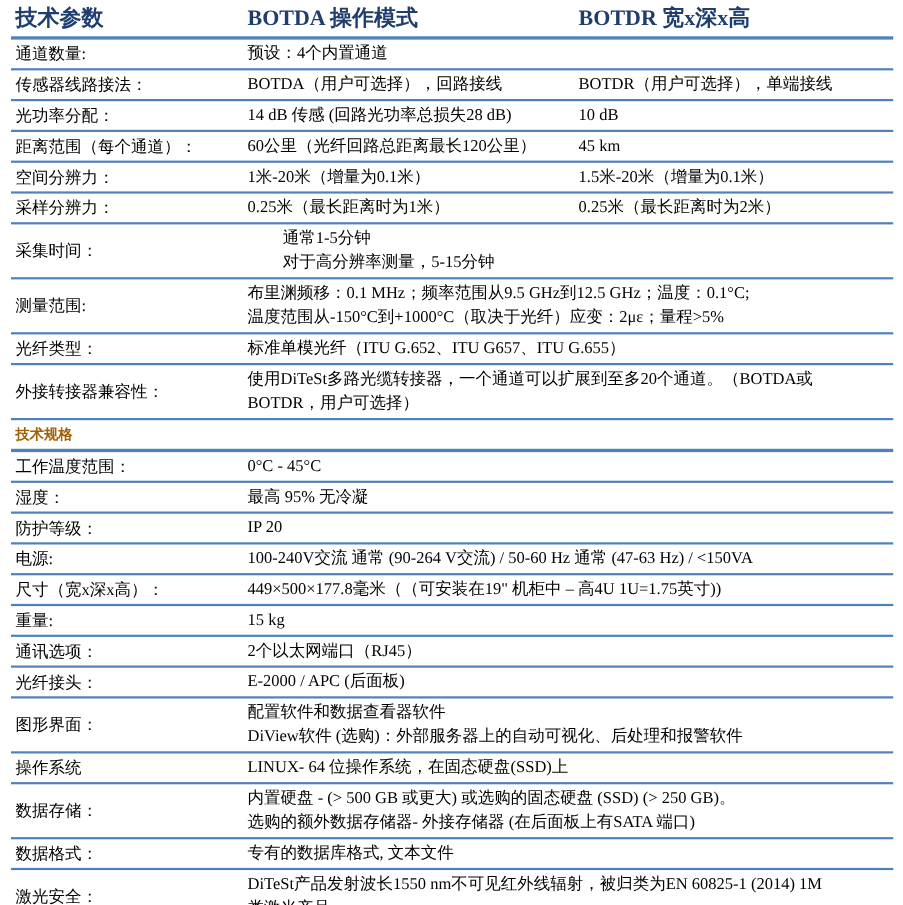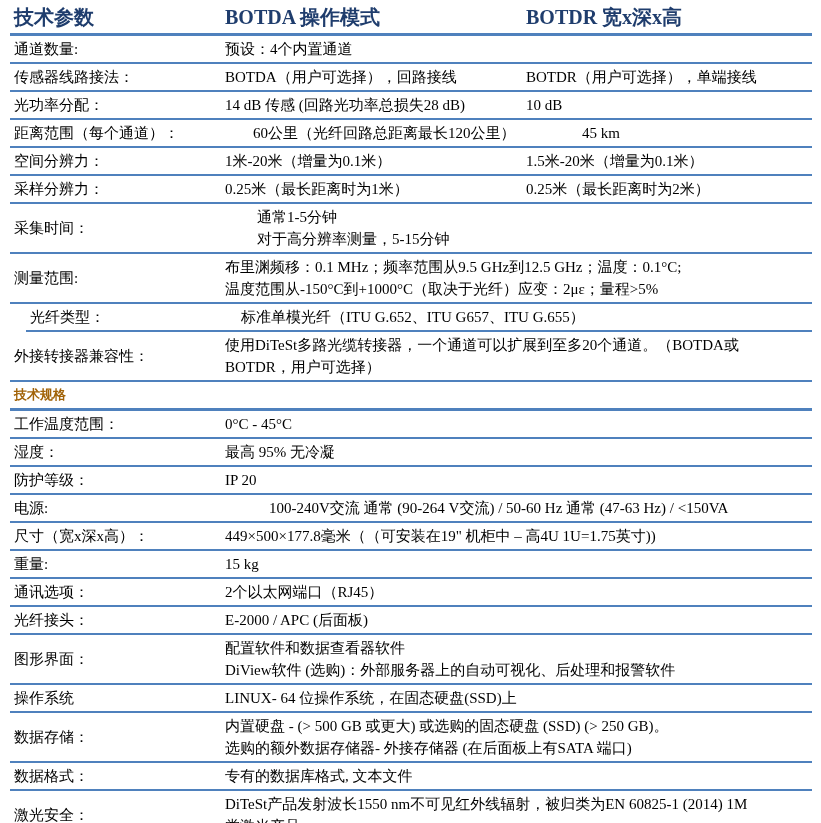--- a/index.html
+++ b/index.html
@@ -85,21 +85,21 @@
       </div>
       <div class="row" style="border-bottom-color: rgb(79, 129, 189);">
         <div class="cell label">光功率分配：</div>
         <div class="cell val">
           <div class="line">14 dB 传感 (回路光功率总损失28 dB)</div>
         </div>
         <div class="cell val">
           <div class="line">10 dB</div>
         </div>
       </div>
-      <div class="row" style="border-bottom-color: rgb(79, 129, 189); gap: 28px;">
+      <div class="row" style="border-bottom-color: rgb(79, 129, 189);">
         <div class="cell label">距离范围（每个通道）：</div>
         <div class="cell val">
           <div class="line">60公里（光纤回路总距离最长120公里）</div>
         </div>
         <div class="cell val">
           <div class="line">45 km</div>
         </div>
       </div>
       <div class="row" style="border-bottom-color: rgb(79, 129, 189);">
         <div class="cell label">空间分辨力：</div>
@@ -128,21 +128,21 @@
         <div class="cell val"></div>
       </div>
       <div class="row" style="border-bottom-color: rgb(79, 129, 189);">
         <div class="cell label">测量范围:</div>
         <div class="cell val">
           <div class="line">布里渊频移：0.1 MHz；频率范围从9.5 GHz到12.5 GHz；温度：0.1°C;</div>
           <div class="line">温度范围从-150°C到+1000°C（取决于光纤）应变：2με；量程&gt;5%</div>
         </div>
         <div class="cell val"></div>
       </div>
-      <div class="row" style="border-bottom-color: rgb(79, 129, 189); margin-left: 16px;">
+      <div class="row" style="border-bottom-color: rgb(79, 129, 189);">
         <div class="cell label">光纤类型：</div>
         <div class="cell val">
           <div class="line">标准单模光纤（ITU G.652、ITU G657、ITU G.655）</div>
         </div>
         <div class="cell val"></div>
       </div>
       <div class="row" style="border-bottom-color: rgb(79, 129, 189);">
         <div class="cell label">外接转接器兼容性：</div>
         <div class="cell val">
           <div class="line">使用DiTeSt多路光缆转接器，一个通道可以扩展到至多20个通道。（BOTDA或</div>
@@ -175,21 +175,21 @@
         </div>
         <div class="cell val"></div>
       </div>
       <div class="row" style="border-bottom-color: rgb(79, 129, 189);">
         <div class="cell label">防护等级：</div>
         <div class="cell val">
           <div class="line">IP 20</div>
         </div>
         <div class="cell val"></div>
       </div>
-      <div class="row" style="border-bottom-color: rgb(79, 129, 189); gap: 44px;">
+      <div class="row" style="border-bottom-color: rgb(79, 129, 189);">
         <div class="cell label">电源:</div>
         <div class="cell val">
           <div class="line">100-240V交流 通常 (90-264 V交流) / 50-60 Hz 通常 (47-63 Hz) / &lt;150VA</div>
         </div>
         <div class="cell val"></div>
       </div>
       <div class="row" style="border-bottom-color: rgb(79, 129, 189);">
         <div class="cell label">尺寸（宽x深x高）：</div>
         <div class="cell val">
           <div class="line">449×500×177.8毫米（（可安装在19" 机柜中 – 高4U 1U=1.75英寸))</div>

